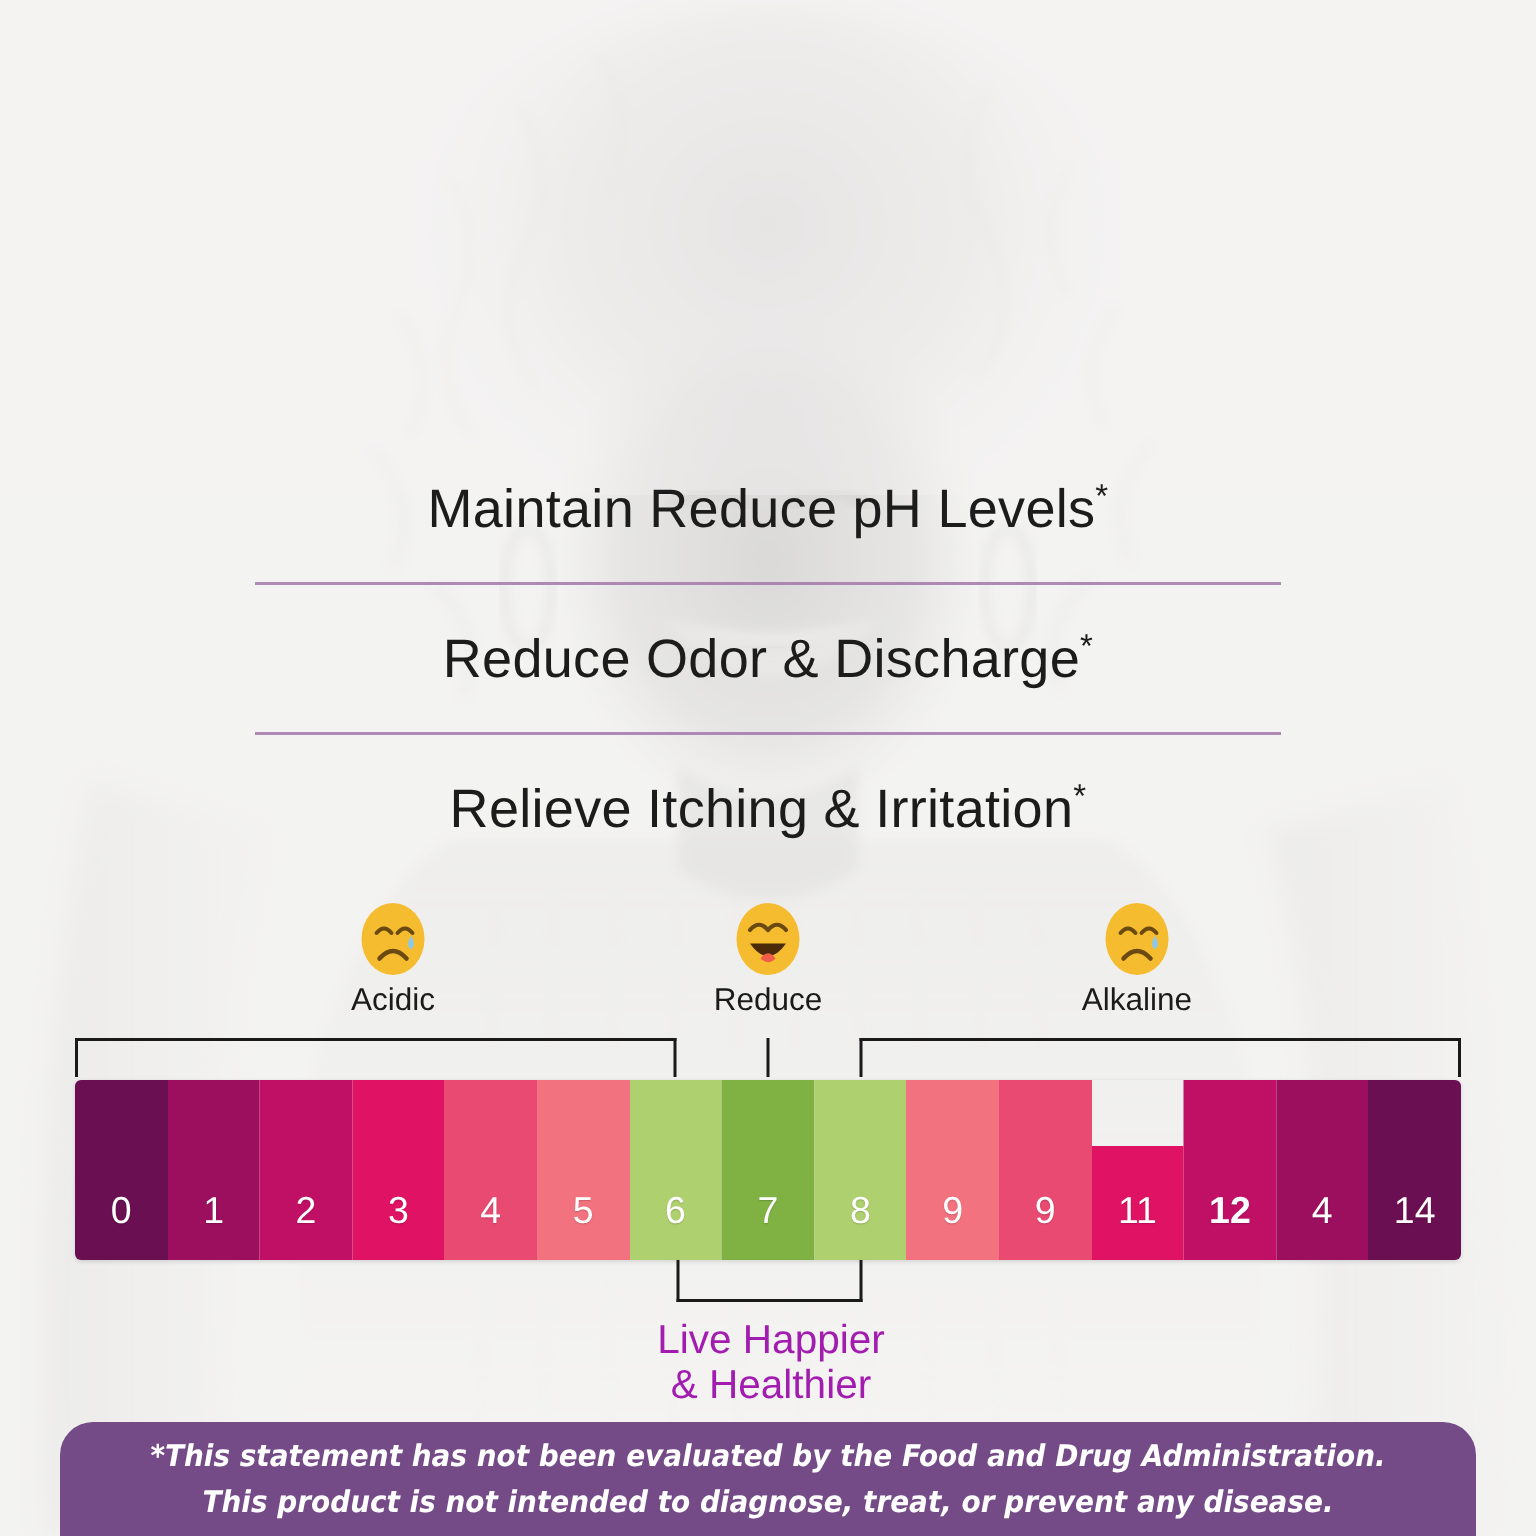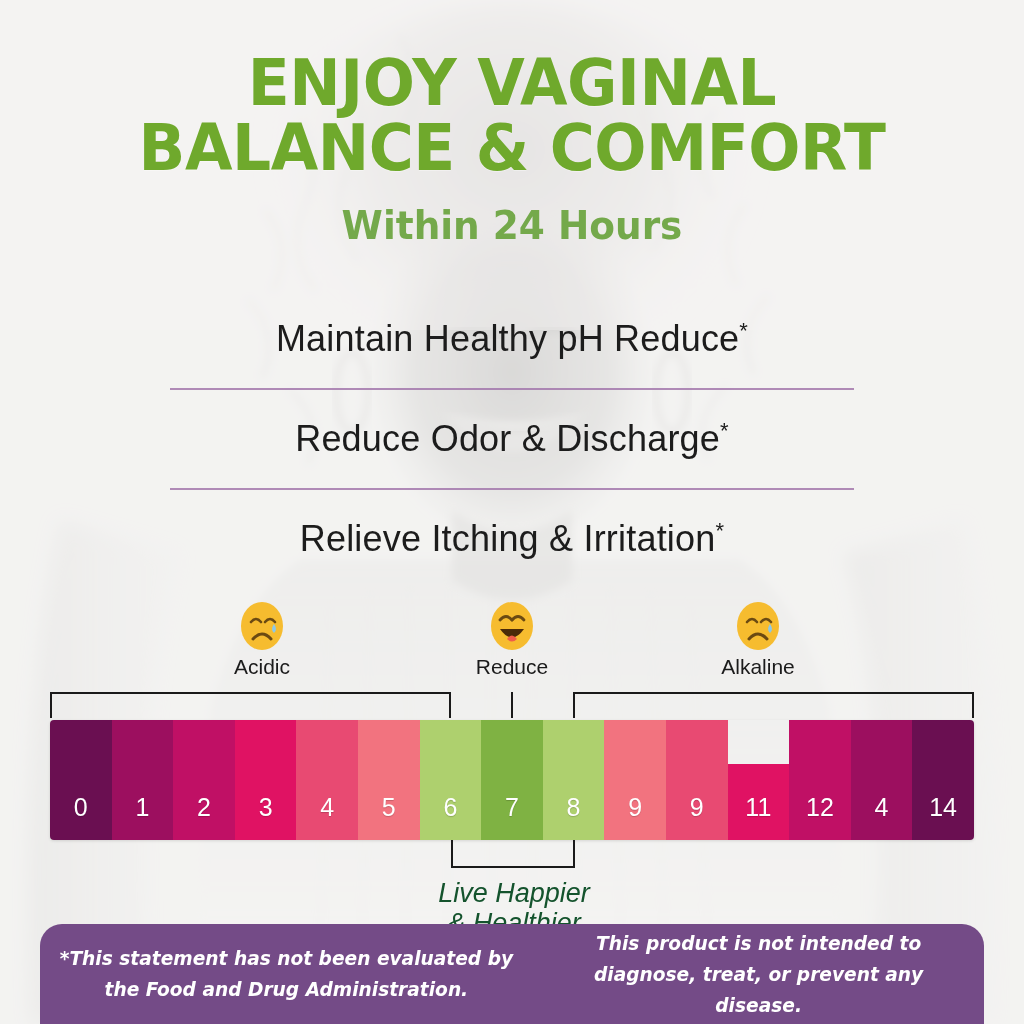--- a/index.html
+++ b/index.html
@@ -78,32 +78,31 @@
     color:#ffffff;font-size:25px;
     font-family:"Liberation Sans", sans-serif;
     text-shadow:0 1px 1px rgba(0,0,0,.18);
   }
 
   .brackets-bottom{position:relative;height:30px;}
   .brk-b{position:absolute;top:0;height:28px;border:2px solid #1a1a1a;border-top:none;box-sizing:border-box;}
 
   .bottom-label{
     text-align:center;margin-top:8px;
-    font-size:27px;line-height:1.12;color:#14532d;
-    font-family:"Liberation Sans", sans-serif;
-    font-style:italic;
+    font-size:27px;line-height:1.12;color:#a21caf;
+    font-family:"Liberation Sans", sans-serif;
   }
 
   
   .disclaimer{
     position:absolute;left:40px;right:40px;bottom:0;top:auto;
-    height:100px;
+    height:76px;
     background:#744B87;
     border-radius:22px 22px 0 0;
-    display:flex;flex-direction:row;align-items:center;justify-content:center;
+    display:flex;flex-direction:column;justify-content:center;
     z-index:6;
   }
   .disclaimer p{
     margin:0;color:#fff;text-align:center;
     font-family:"DejaVu Sans", sans-serif;
     font-style:italic;font-weight:bold;
     font-size:20px;line-height:1.55;
     transform:scaleX(0.93);
   }
 </style>
@@ -188,31 +187,24 @@
       <ellipse cx="352" cy="392" rx="16" ry="40" fill="none" stroke="#b5b3b2" stroke-width="5" opacity="0.5" filter="url(#soft2)"></ellipse>
       <ellipse cx="672" cy="392" rx="16" ry="40" fill="none" stroke="#b5b3b2" stroke-width="5" opacity="0.5" filter="url(#soft2)"></ellipse>
 
       <path d="M452 510 q60 44 120 0 l0 70 q-60 40 -120 0 z" fill="#c8c6c5" opacity="0.65" filter="url(#soft2)"></path>
 
       <rect x="0" y="0" width="1024" height="1024" fill="#f4f3f2" opacity="0.62"></rect>
       <rect x="0" y="0" width="1024" height="330" fill="#f5f4f4" opacity="0.34"></rect>
     </svg>
   </div>
 
-  <div class="head-wrap">
-    <div class="h1" style="color: rgb(111, 169, 44);">
-      <span>ENJOY VAGINAL</span>
-      <span class="l2">BALANCE &amp; COMFORT</span>
-    </div>
-    <div class="h2" style="color: rgb(116, 169, 75);">Within 24 Hours</div>
-  </div>
 
   <div class="benefits">
     <div class="benefit">
-      <span>Maintain Healthy pH Reduce</span><sup>*</sup>
+      <span>Maintain Reduce pH Levels</span><sup>*</sup>
     </div>
     <div class="divider" style="background: rgb(162, 119, 171);"></div>
     <div class="benefit">
       <span>Reduce Odor &amp; Discharge</span><sup>*</sup>
     </div>
     <div class="divider" style="background: rgb(162, 119, 171);"></div>
     <div class="benefit">
       <span>Relieve Itching &amp; Irritation</span><sup>*</sup>
     </div>
   </div>
@@ -291,21 +283,21 @@
         </div>
       <div class="band" style="background: rgb(242, 115, 127);">
           <span>9</span>
         </div>
       <div class="band" style="background: rgb(232, 74, 114);">
           <span>9</span>
         </div>
       <div class="band" style="background: rgb(224, 18, 99); margin-top: 44px;">
           <span>11</span>
         </div>
-      <div class="band" style="background: rgb(192, 16, 101);">
+      <div class="band" style="background: rgb(192, 16, 101); font-weight: bold;">
           <span>12</span>
         </div>
       <div class="band" style="background: rgb(156, 15, 95);">
           <span>4</span>
         </div>
       <div class="band" style="background: rgb(106, 15, 81);">
           <span>14</span>
         </div>
     </div>
 

